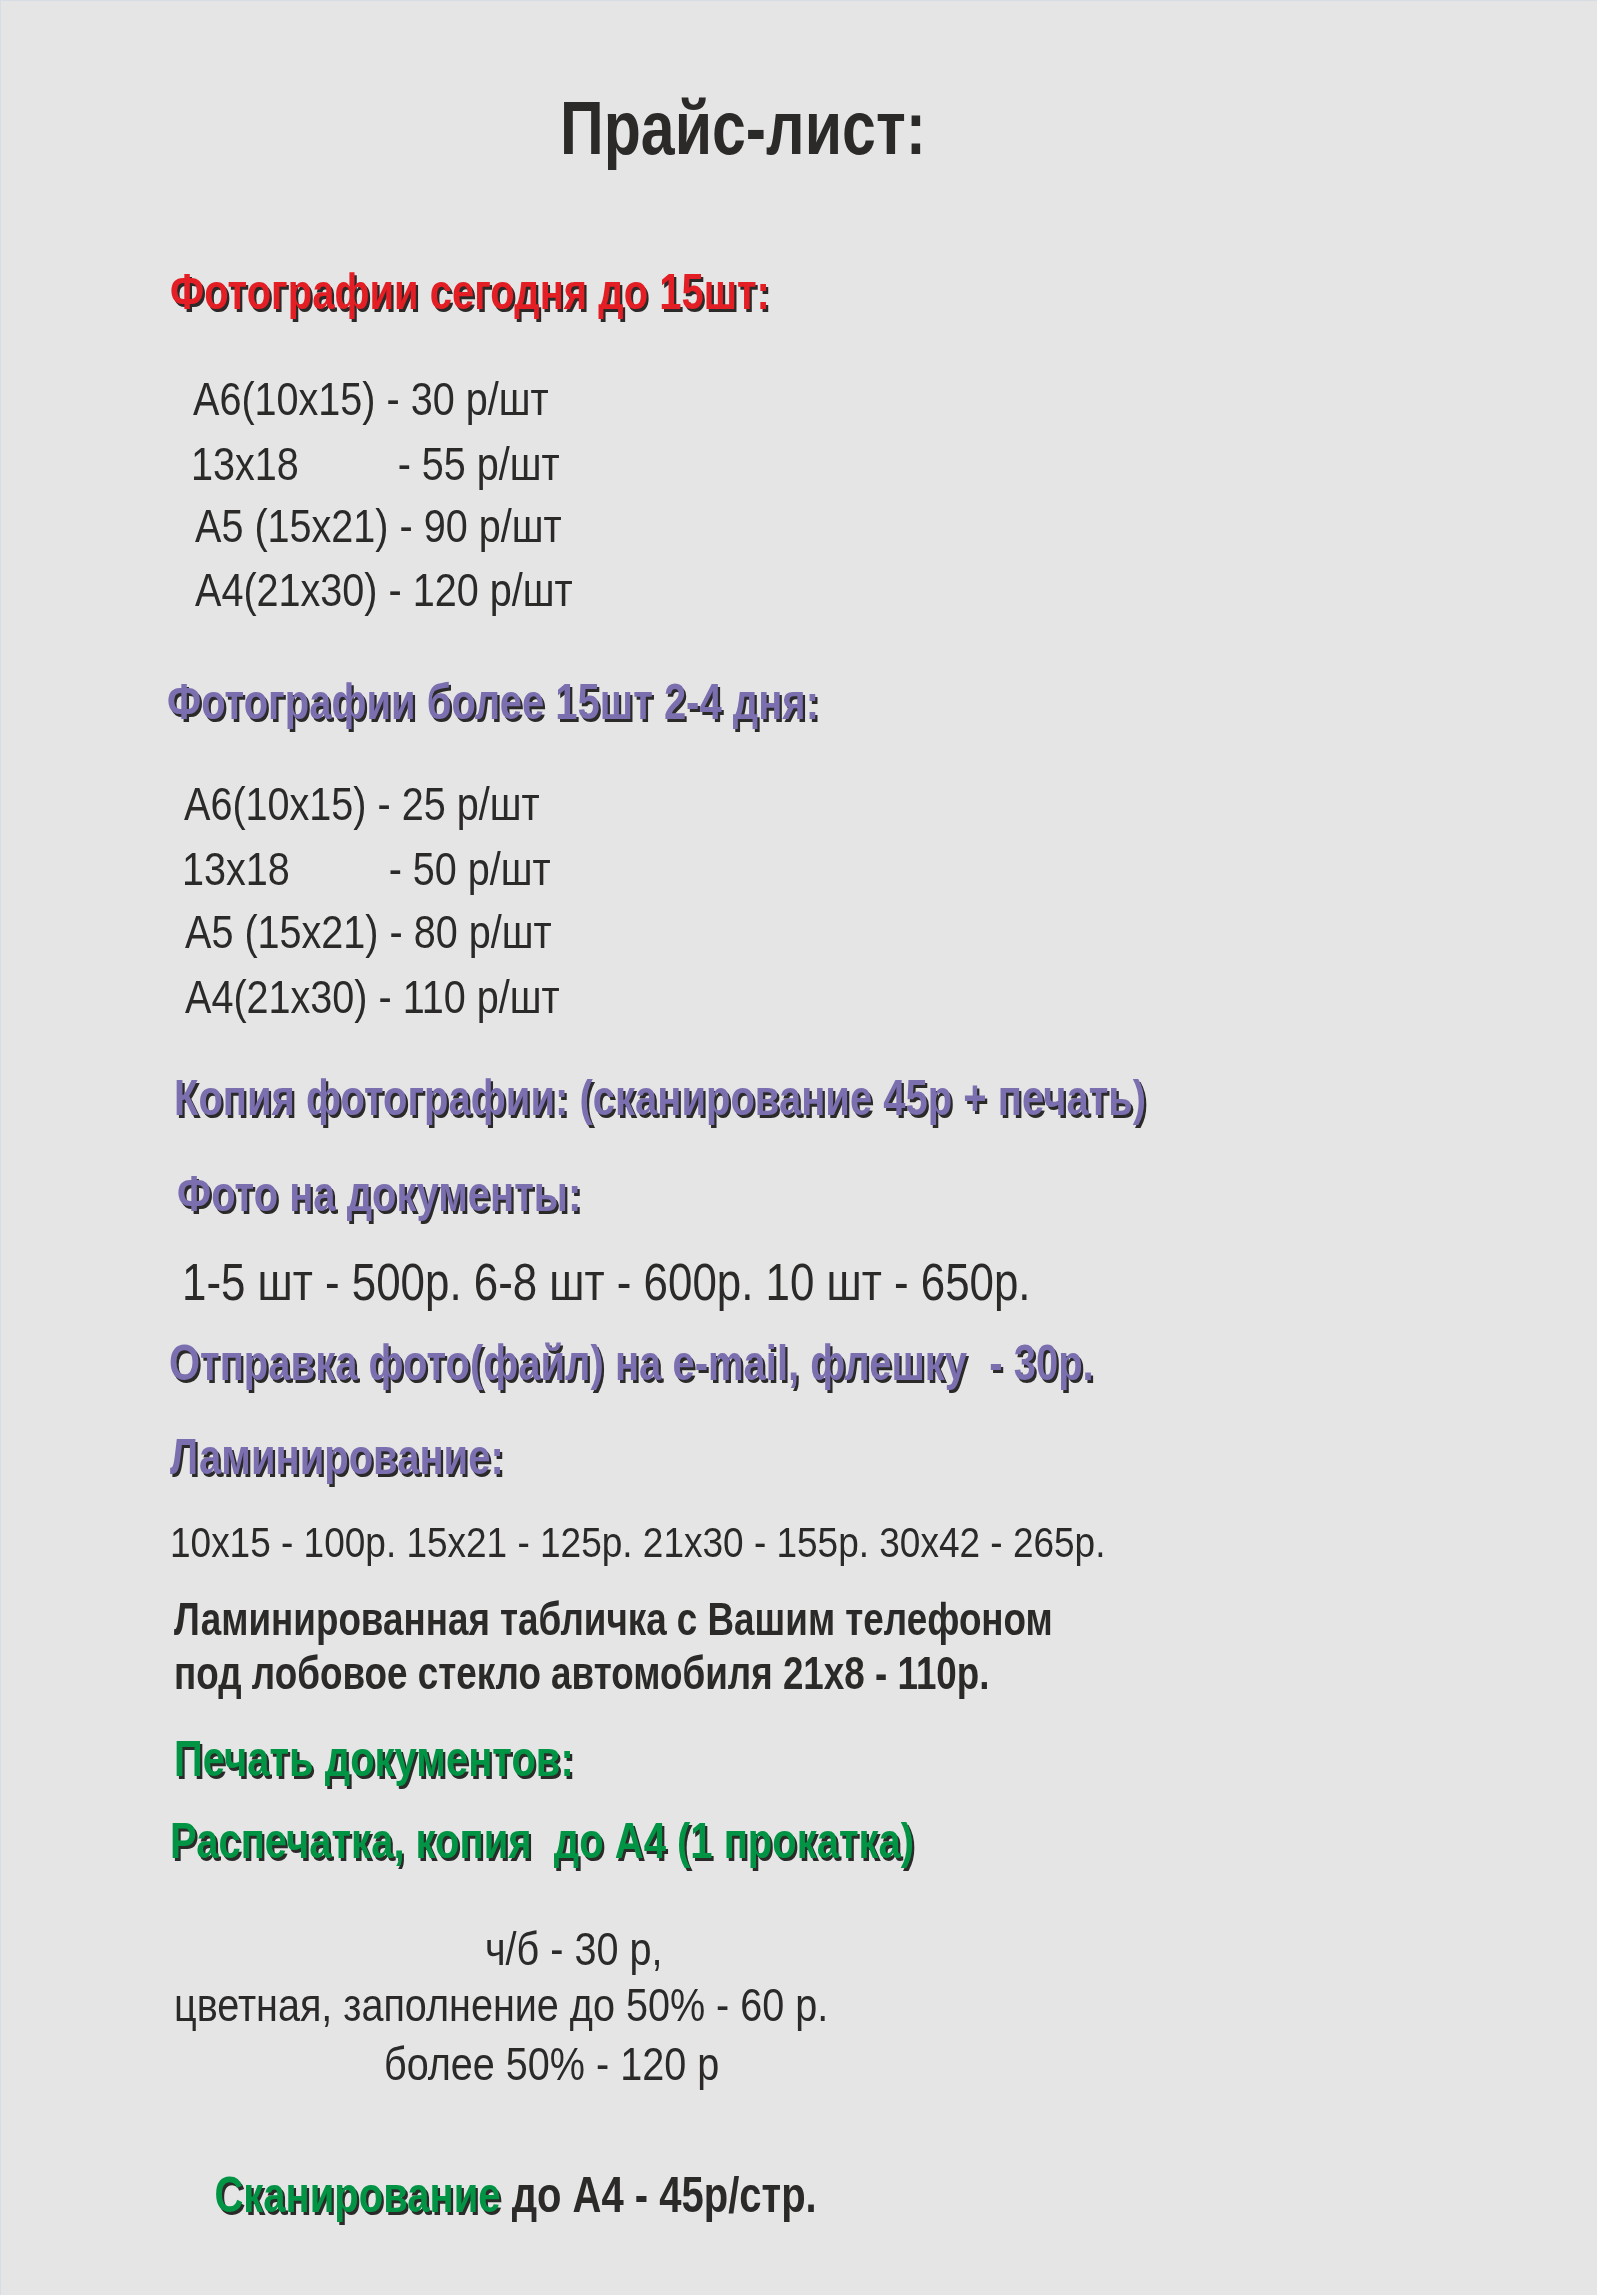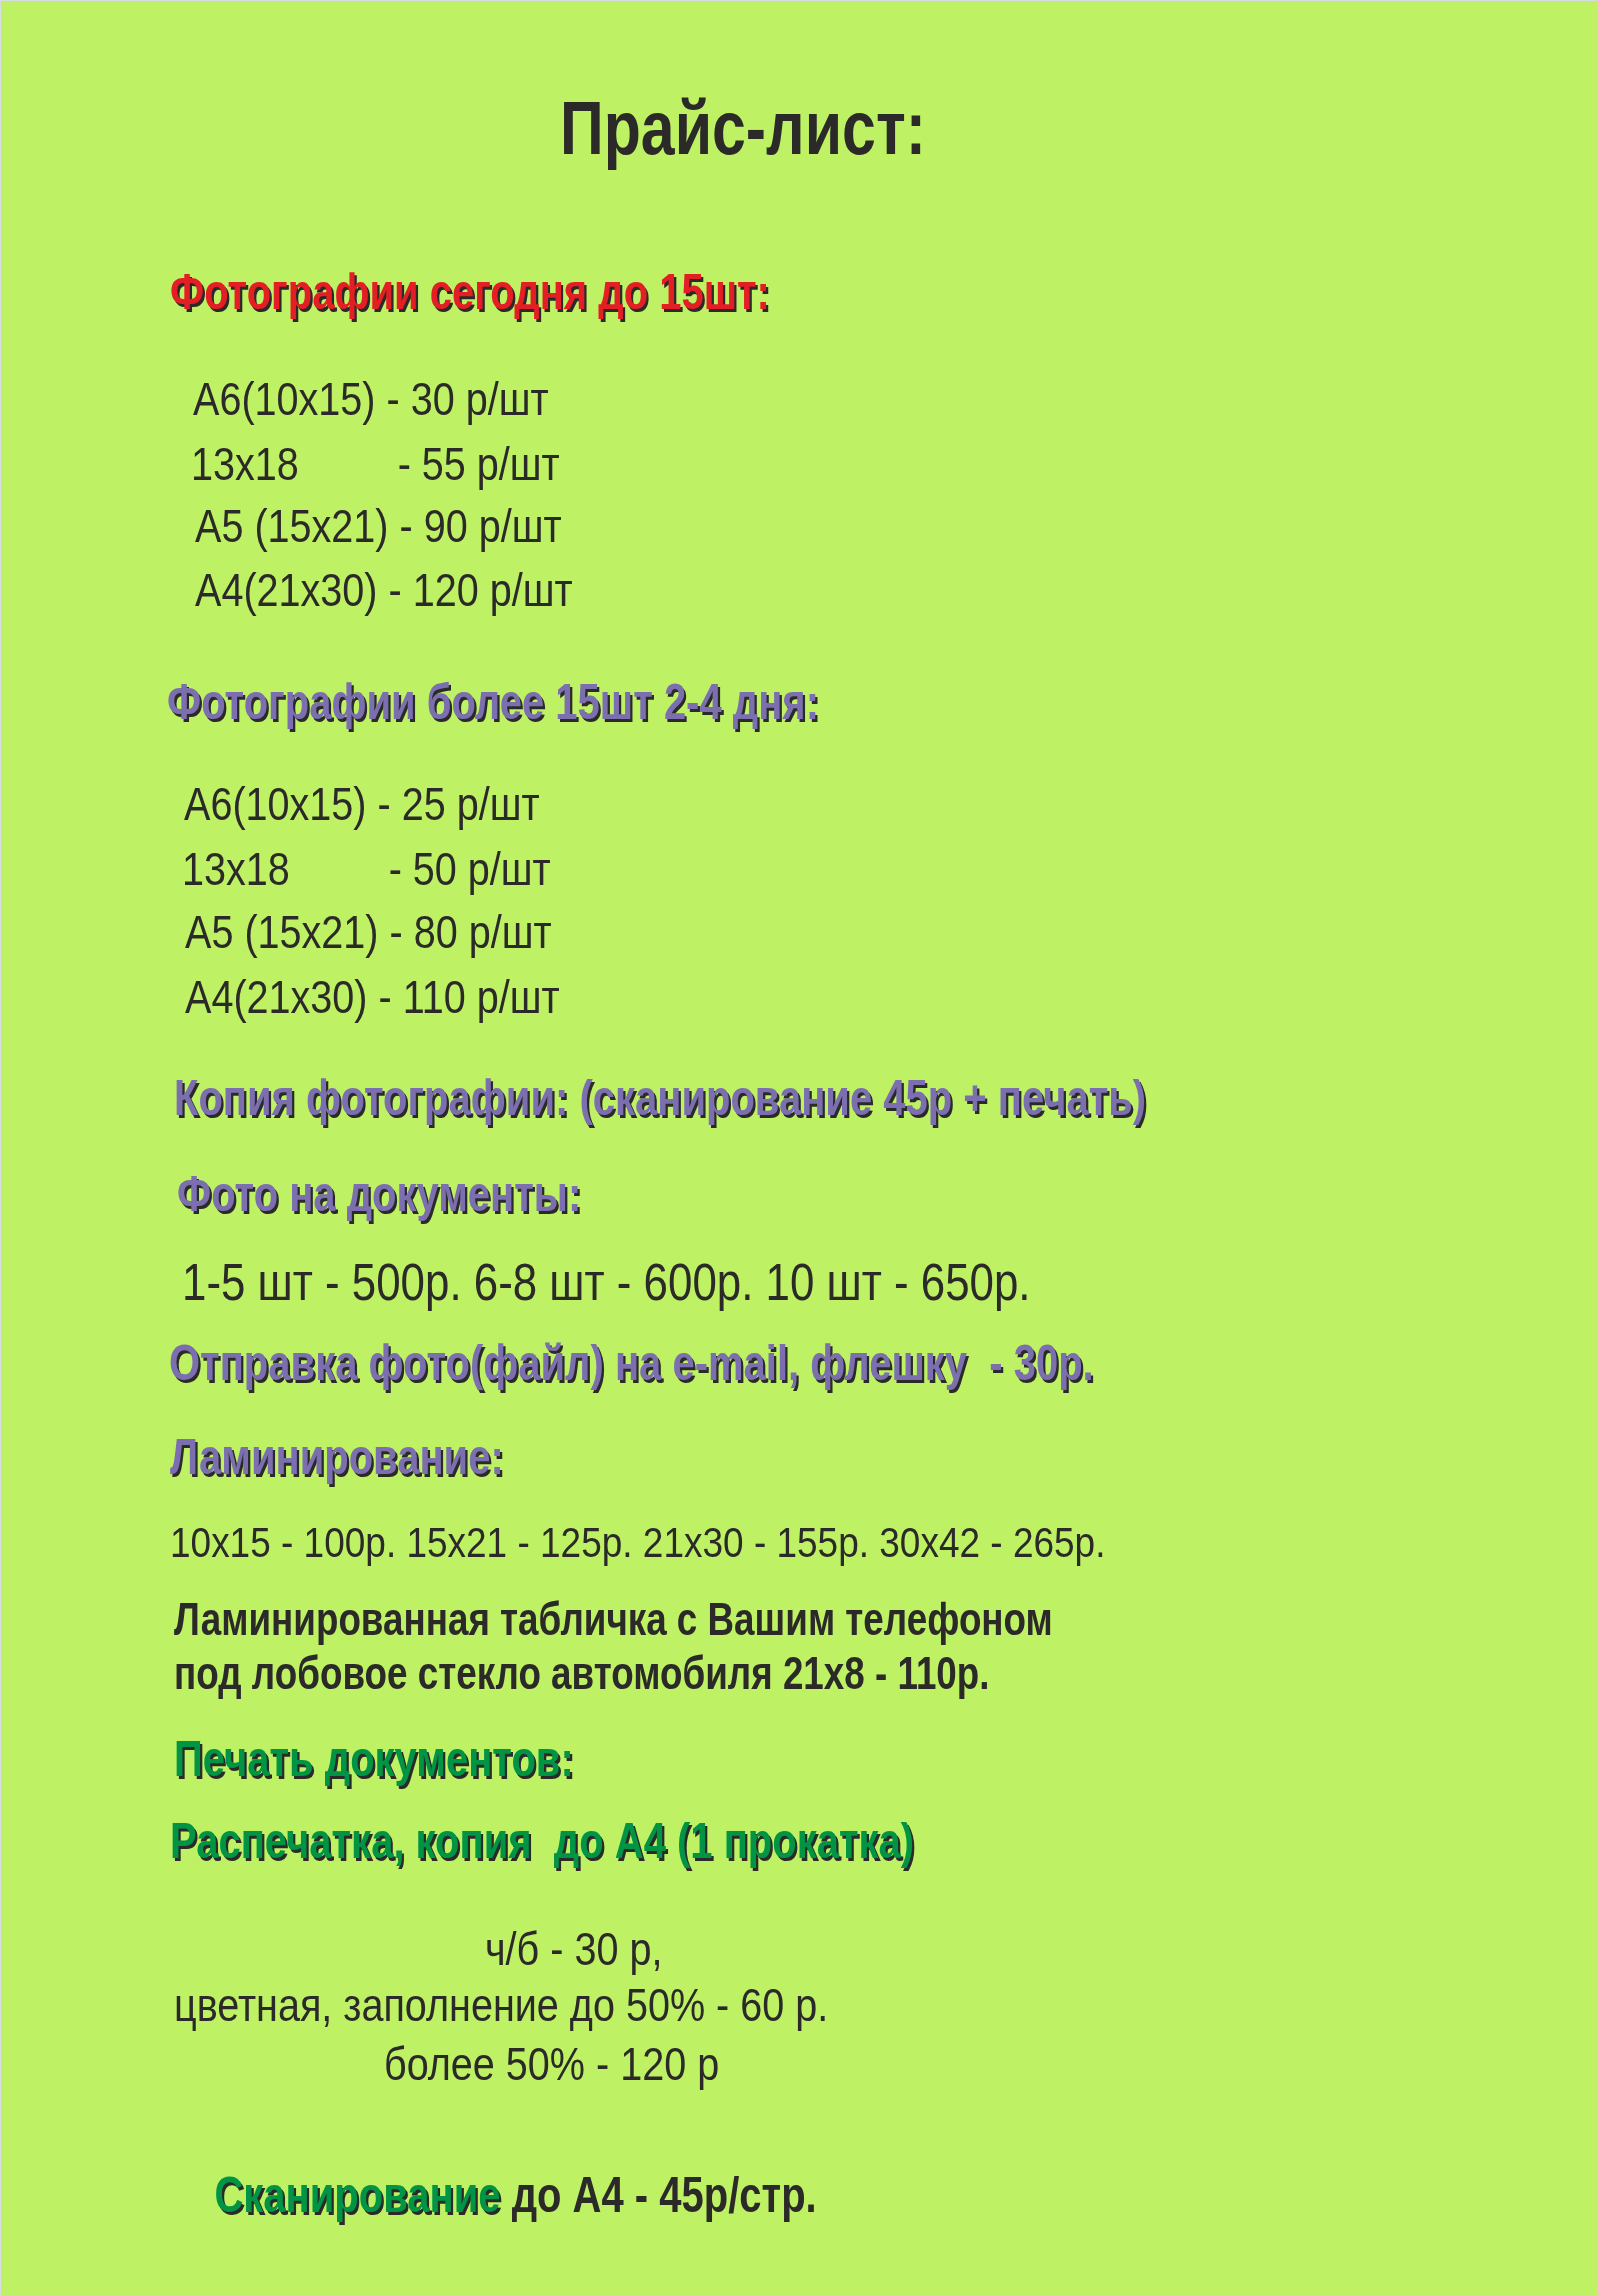--- a/index.html
+++ b/index.html
@@ -1,19 +1,19 @@
 <!DOCTYPE html>
 <html style="font-size:11px"><head>
 <meta charset="utf-8">
 <style>
   html, body { margin: 0; padding: 0; background: #ffffff; }
   body { width: 1597px; height: 2295px; position: relative; overflow: hidden;
          font-family: "Liberation Sans", sans-serif; color: #2b2a29; }
   .page { position: absolute; left: 0; top: 0; width: 1596px; height: 2294px;
-          border: 0.7px solid #d6dde4; background: #bef264; }
+          border: 0.7px solid #d6dde4; background: #e5e5e5; }
   .ln { position: absolute; white-space: pre; line-height: 1; transform-origin: 0 100%; }
   .cond { transform: scaleX(0.86); }
   .condh { transform: scaleX(0.80); }
   .title { font-weight: bold; font-size: 76px; color: #2b2a29; }
   .h { font-weight: bold; }
   .red { color: #e31e24; text-shadow: 2.8px 2.8px 0 #2b2a29; }
   .pur { color: #7b6fb0; text-shadow: 2.8px 2.8px 0 #2b2a29; }
   .grn { color: #009444; text-shadow: 2.8px 2.8px 0 #2b2a29; }
   .blk { color: #2b2a29; }
   .reg { font-weight: normal; color: #2b2a29; }

